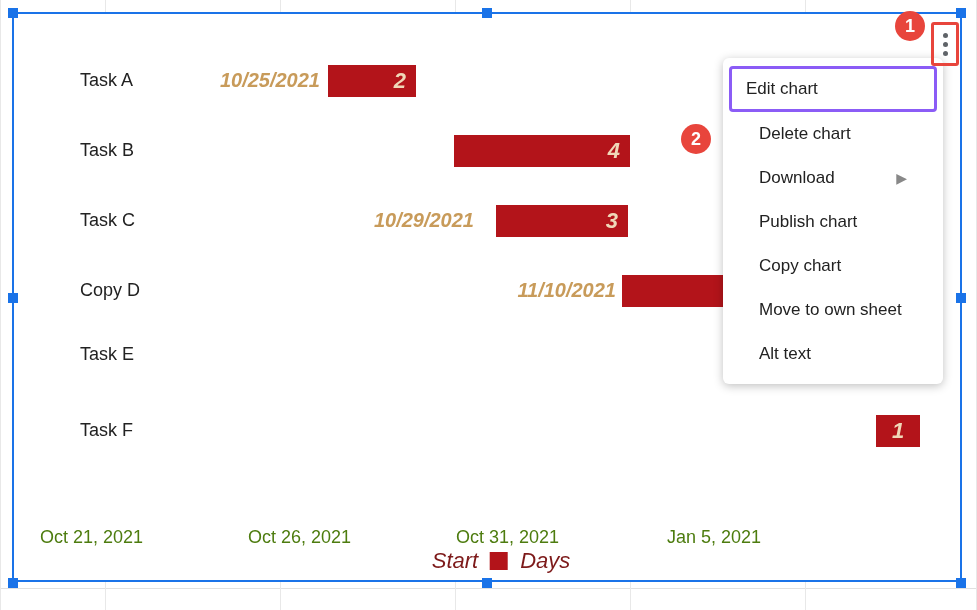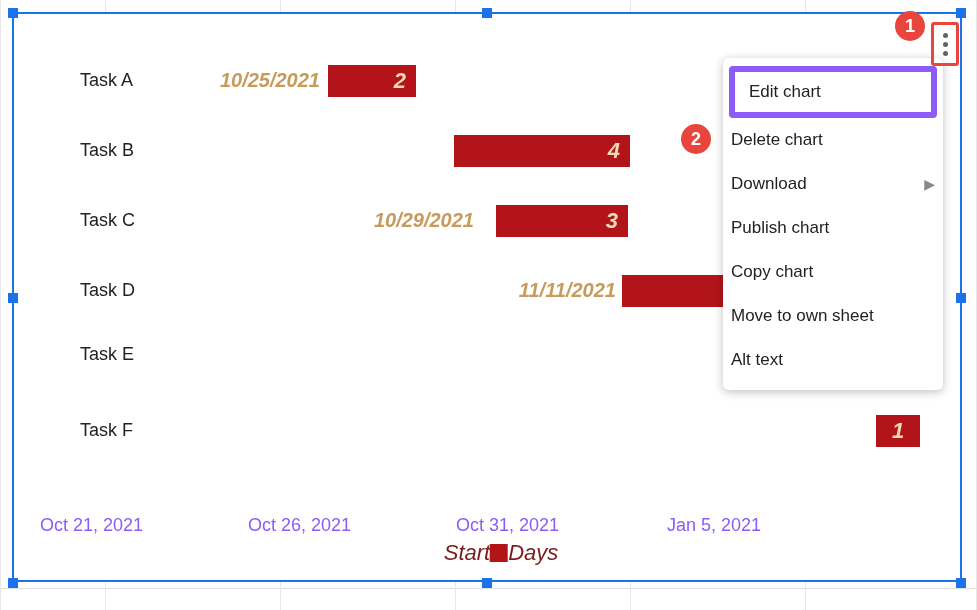--- a/index.html
+++ b/index.html
@@ -88,32 +88,32 @@
       padding-right: 10px;
     }
     .bar-label {
       font-size: 22px;
       font-style: italic;
       font-weight: bold;
       color: #f0d8b8;
     }
     .x-tick {
       position: absolute;
-      bottom: 62px;
+      bottom: 50px;
       font-size: 18px;
-      color: #8b5cf6;
+      color: #4d7c0f;
     }
     .legend {
       position: absolute;
-      bottom: 32px;
+      bottom: 24px;
       left: 50%;
       transform: translateX(-50%);
       display: flex;
       align-items: center;
-      gap: 0;
+      gap: 12px;
     }
     .legend-text {
       font-size: 22px;
       font-style: italic;
       color: #7d1a1a;
     }
     .legend-sq {
       width: 18px;
       height: 18px;
       background: #b3141a;
@@ -123,30 +123,30 @@
       top: 58px;
       right: 34px;
       width: 220px;
       background: #fff;
       border-radius: 6px;
       box-shadow: 0 2px 10px rgba(0,0,0,0.25);
       padding: 8px 0;
       z-index: 5;
     }
     .menu-item {
-      padding: 12px 8px;
+      padding: 12px 36px;
       font-size: 17px;
       color: #222;
       display: flex;
       align-items: center;
       justify-content: space-between;
       cursor: pointer;
     }
     .menu-item.highlight {
-      border: 6px solid #8b5cf6;
+      border: 3px solid #8b5cf6;
       border-radius: 4px;
       margin: 0 6px;
       padding: 10px 14px;
     }
     .submenu-arrow {
       color: #888;
       font-size: 14px;
     }
     .kebab {
       position: absolute;
@@ -217,22 +217,22 @@
 
     <div class="row" style="top:140px">
       <span class="task-label">Task C</span>
       <span class="start-label" style="left:244px;width:150px">10/29/2021</span>
       <div class="bar" style="left:416px;width:132px">
         <span class="bar-label">3</span>
       </div>
     </div>
 
     <div class="row" style="top:210px">
-      <span class="task-label">Task D</span>
-      <span class="start-label" style="left:396px;width:140px">11/11/2021</span>
+      <span class="task-label">Copy D</span>
+      <span class="start-label" style="left:396px;width:140px">11/10/2021</span>
       <div class="bar" style="left:542px;width:176px;padding-right:6px">
         <span class="bar-label">4</span>
       </div>
     </div>
 
     <div class="row" style="top:274px">
       <span class="task-label">Task E</span>
       <div class="bar" style="left:668px;width:44px;padding-right:6px"></div>
     </div>
 

